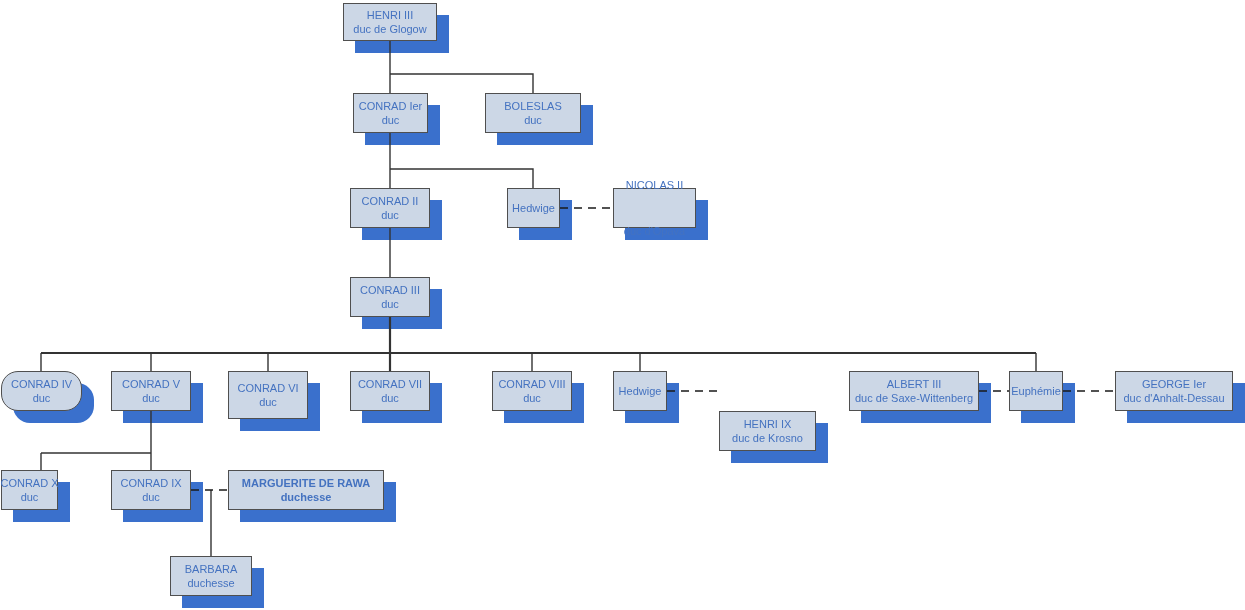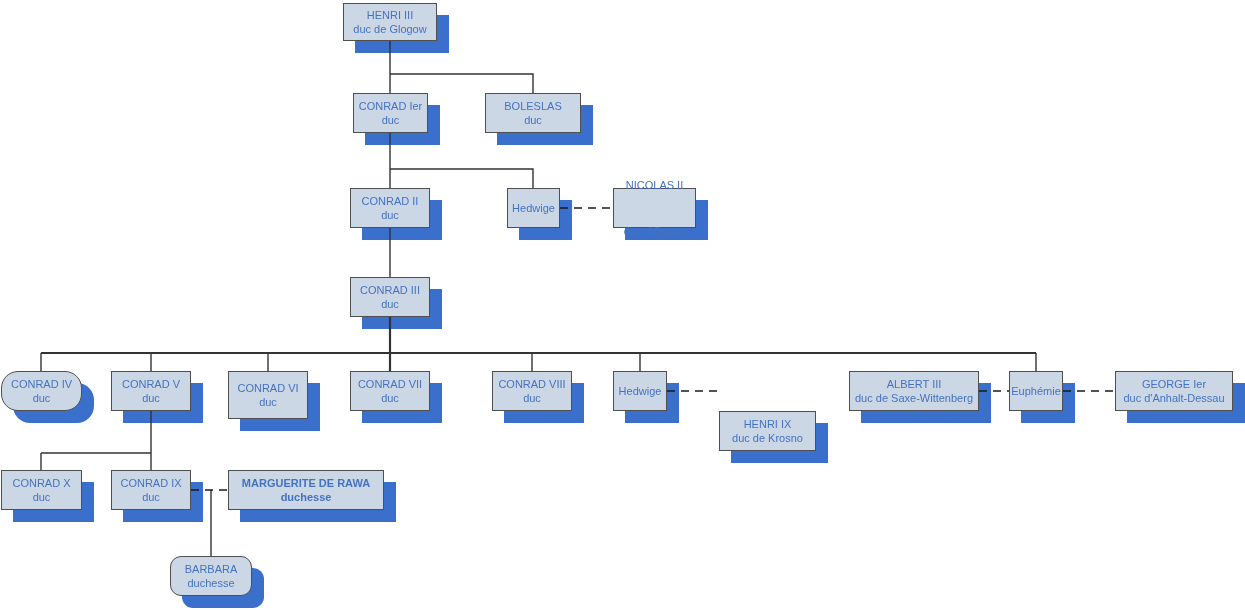--- a/index.html
+++ b/index.html
@@ -124,29 +124,29 @@
       <span class="node-name">ALBERT III</span>
       <span class="node-title">duc de Saxe-Wittenberg</span>
     </div>
     <div class="node" style="left: 1009px; top: 371px; width: 54px; height: 40px;">
       <span class="node-name">Euphémie</span>
     </div>
     <div class="node" style="left: 1115px; top: 371px; width: 118px; height: 40px; text-align: center;">
       <span class="node-name">GEORGE Ier</span>
       <span class="node-title">duc d'Anhalt-Dessau</span>
     </div>
-    <div class="node" style="left: 1px; top: 470px; width: 81px; height: 40px;">
+    <div class="node" style="left: 1px; top: 470px; width: 57px; height: 40px;">
       <span class="node-name">CONRAD X</span>
       <span class="node-title">duc</span>
     </div>
     <div class="node" style="left: 111px; top: 470px; width: 80px; height: 40px;">
       <span class="node-name">CONRAD IX</span>
       <span class="node-title">duc</span>
     </div>
     <div class="node" style="left: 228px; top: 470px; width: 156px; height: 40px; font-weight: bold;">
       <span class="node-name">MARGUERITE DE RAWA</span>
       <span class="node-title">duchesse</span>
     </div>
-    <div class="node" style="left: 170px; top: 556px; width: 82px; height: 40px; border-radius: 11px;">
+    <div class="node" style="left: 170px; top: 556px; width: 82px; height: 40px;">
       <span class="node-name">BARBARA</span>
       <span class="node-title">duchesse</span>
     </div>
   </div>
 
 </body></html>

